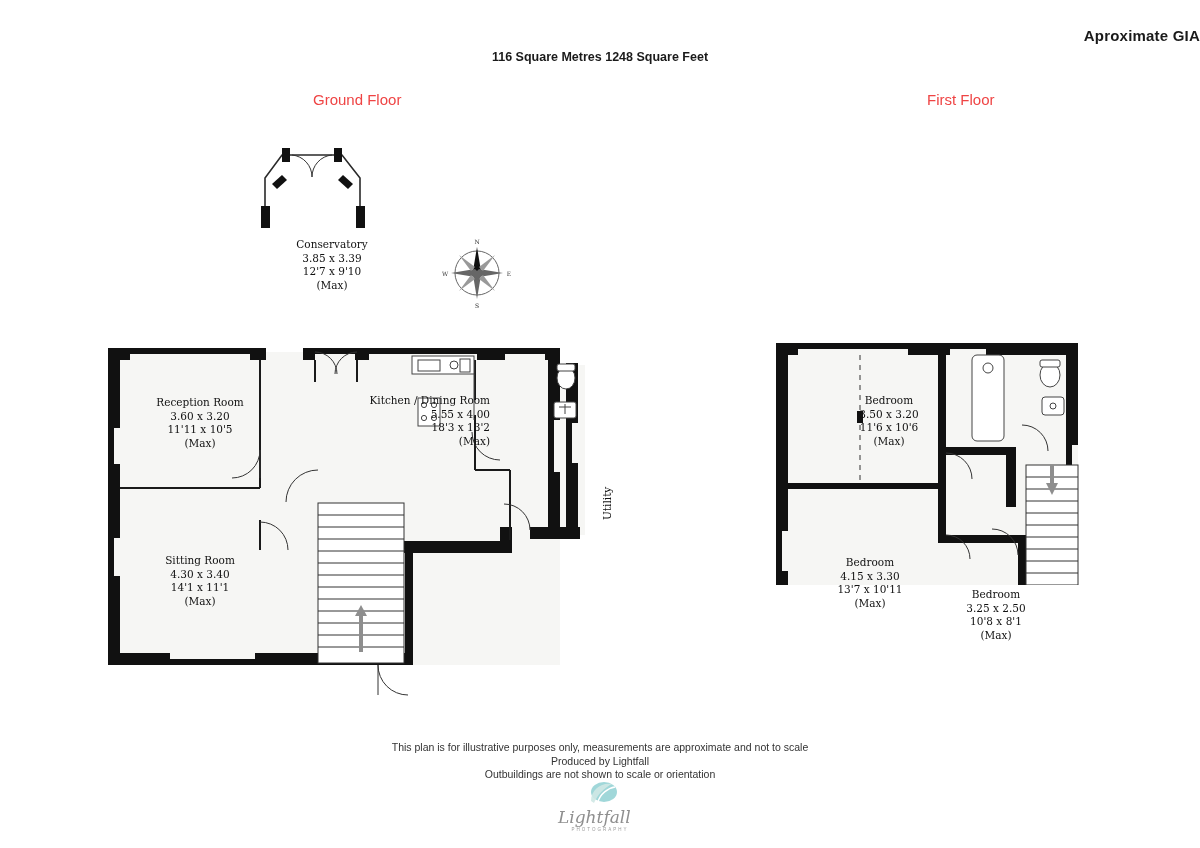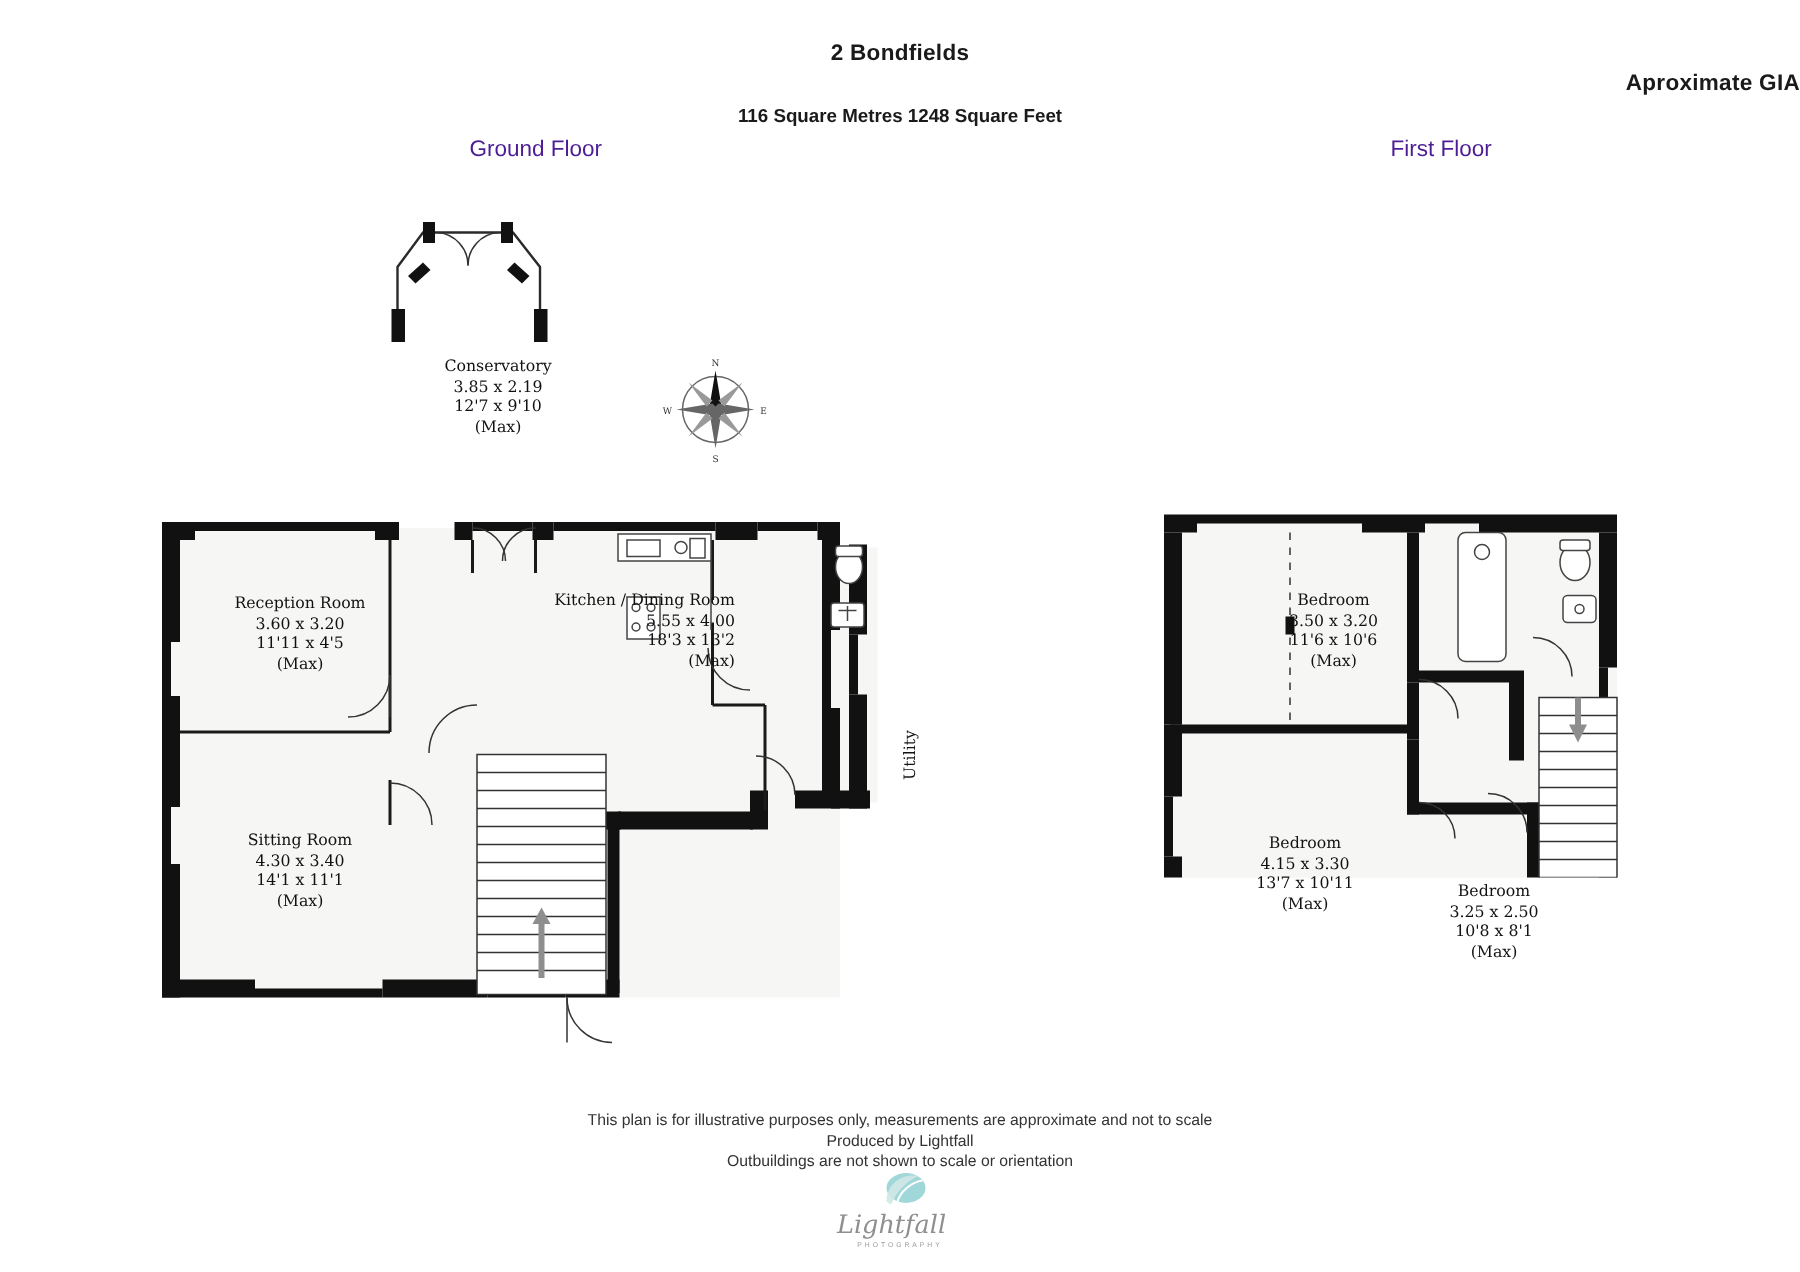--- a/index.html
+++ b/index.html
@@ -12,21 +12,21 @@
     overflow:hidden;
   }
   .plan{position:absolute;left:0;top:0;width:1200px;height:848px;}
 
   
   .title-block{position:absolute;left:0;top:26px;width:1200px;text-align:center;}
   .title-line1{font-size:15px;font-weight:bold;letter-spacing:.2px;line-height:20px;}
   .title-line2{font-size:15px;font-weight:bold;letter-spacing:.2px;line-height:20px;text-align:right;}
   .title-line3{font-size:12.5px;font-weight:600;line-height:18px;margin-top:2px;}
 
-  .floor-label{position:absolute;font-size:15px;color:#4c1d95;}
+  .floor-label{position:absolute;font-size:15px;color:#ef4444;}
   #gf-label{left:313px;top:91px;}
   #ff-label{left:899px;top:91px;margin-left:28px;}
 
   
   .footer{position:absolute;left:0;top:741px;width:1200px;text-align:center;font-size:10.5px;color:#333;line-height:13.5px;}
 
   
   .logo{position:absolute;left:558px;top:785px;width:84px;height:52px;}
   .logo-text{position:absolute;left:0;top:22px;width:84px;text-align:left;font-family:"DejaVu Serif",serif;font-style:italic;font-size:17px;color:#8f8f8f;}
   .logo-sub{position:absolute;left:0;top:42px;width:84px;text-align:center;font-size:4.5px;letter-spacing:2px;color:#9a9a9a;}
@@ -39,21 +39,20 @@
 
   
   svg{display:block;}
 </style>
 </head>
 <body>
 
 <div class="plan">
 
   <div class="title-block">
-    <div class="title-line1">2 Bondfields</div>
     <div class="title-line2">Aproximate GIA</div>
     <div class="title-line3">116 Square Metres  1248 Square Feet</div>
   </div>
 
   <div class="floor-label" id="gf-label">Ground Floor</div>
   <div class="floor-label" id="ff-label">First Floor</div>
 
   <svg width="620" height="620" viewBox="0 0 620 620" style="position:absolute;left:60px;top:120px;">
     <g fill="none" stroke="#111" stroke-width="1">
 
@@ -295,29 +294,29 @@
       </g>
       <g fill="#8e8e8e" stroke="none">
         <polygon points="292,270 298,258 286,258"></polygon>
         <rect x="290" y="240" width="4" height="20"></rect>
       </g>
     </g>
   </svg>
 
   <div class="room" style="left:288px;top:238px;width:88px;">
     <div class="nm">Conservatory</div>
-    <div>3.85 x 2.19</div>
+    <div>3.85 x 3.39</div>
     <div>12'7 x 9'10</div>
     <div>(Max)</div>
   </div>
 
   <div class="room" style="left:140px;top:396px;width:120px;">
     <div class="nm">Reception Room</div>
     <div>3.60 x 3.20</div>
-    <div>11'11 x 4'5</div>
+    <div>11'11 x 10'5</div>
     <div>(Max)</div>
   </div>
 
   <div class="room" style="left:342px;top:394px;width:148px;text-align:right;">
     <div class="nm">Kitchen / Dining Room</div>
     <div>5.55 x 4.00</div>
     <div>18'3 x 13'2</div>
     <div>(Max)</div>
   </div>
 

